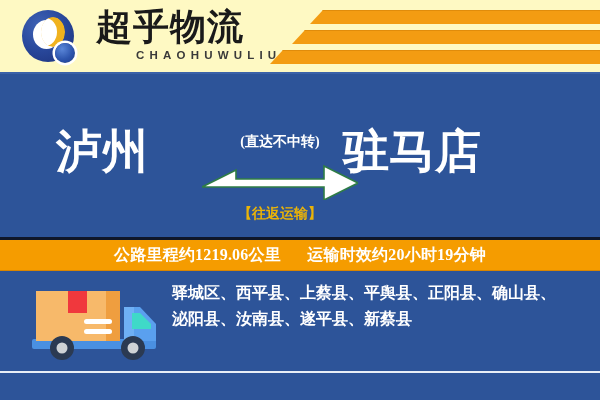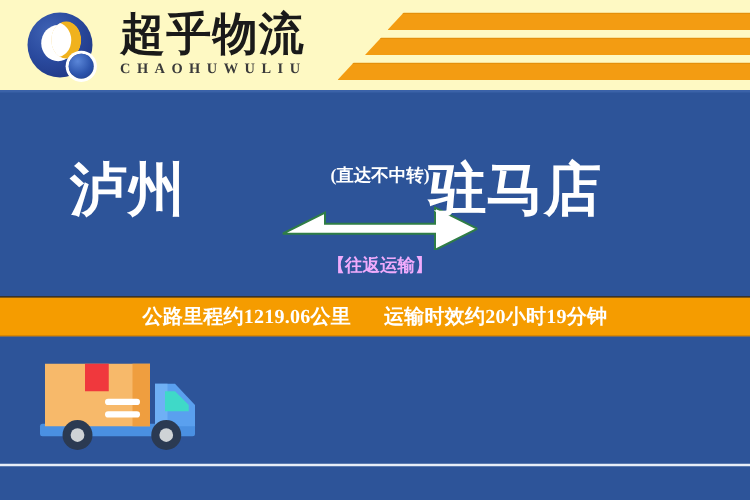--- a/index.html
+++ b/index.html
@@ -77,28 +77,29 @@
   .brand-cn {
     font-family: "Liberation Serif", serif;
     font-weight: bold;
     font-size: 36px;
     line-height: 38px;
     color: #1a1a1a;
     letter-spacing: 1px;
     white-space: nowrap;
   }
   .brand-en {
-    font-family: Liberation Serif, serif;
+    font-family: Liberation Sans, sans-serif;
     font-weight: bold;
     font-size: 11.5px;
     line-height: 14px;
     color: #3a3a3a;
     letter-spacing: 5.2px;
     margin-top: 2px;
     white-space: nowrap;
+    margin-left: 40px;
   }
   .stripes {
     position: absolute;
     right: 0; top: 8px;
     width: 320px; height: 58px;
   }
   .stripe {
     position: absolute;
     right: 0;
     height: 13px;
@@ -137,21 +138,21 @@
     font-size: 46px;
     line-height: 56px;
     color: #ffffff;
     white-space: nowrap;
   }
   .city-origin { left: 56px; }
   .city-dest   { left: 343px; }
 
   .arrow-zone {
     position: absolute;
-    left: 224px; top: 0;
+    left: 200px; top: 0;
     width: 160px; height: 130px;
   }
   .note-top {
     position: absolute;
     left: 0; top: 32px;
     width: 160px;
     text-align: center;
     font-family: "Liberation Serif", serif;
     font-weight: bold;
     font-size: 14px;
@@ -165,31 +166,31 @@
   }
   .note-bottom {
     position: absolute;
     left: 0; top: 104px;
     width: 160px;
     text-align: center;
     font-family: "Liberation Serif", serif;
     font-weight: bold;
     font-size: 14px;
     line-height: 16px;
-    color: #f0abfc;
+    color: #eab308;
     white-space: nowrap;
   }
 
   
   .banner {
     position: absolute;
     left: 0; top: 165px;
     width: 600px; height: 30px;
     background: #f59c00;
-    border-top: 1px solid #0f172a;
+    border-top: 3px solid #0f172a;
     border-bottom: 1px solid #d98500;
     display: flex;
     align-items: center;
     justify-content: center;
   }
   .banner-text {
     font-family: "Liberation Serif", serif;
     font-weight: bold;
     font-size: 16px;
     color: #ffffff;
@@ -305,19 +306,23 @@
 
         <rect x="56" y="42" width="28" height="5" rx="2.5" fill="#ffffff"></rect>
         <rect x="56" y="52" width="28" height="5" rx="2.5" fill="#ffffff"></rect>
 
         <circle cx="34" cy="71" r="12" fill="#2b3a52"></circle>
         <circle cx="34" cy="71" r="5.5" fill="#cfd3d6"></circle>
         <circle cx="105" cy="71" r="12" fill="#2b3a52"></circle>
         <circle cx="105" cy="71" r="5.5" fill="#cfd3d6"></circle>
       </svg>
 
+      <div class="area-list">
+        <div class="area-line">驿城区、西平县、上蔡县、平舆县、正阳县、确山县、</div>
+        <div class="area-line">泌阳县、汝南县、遂平县、新蔡县</div>
+      </div>
 
     </div>
 
     <div class="bottom-rule"></div>
 
   </div>
 </div>
 
 </body></html>

